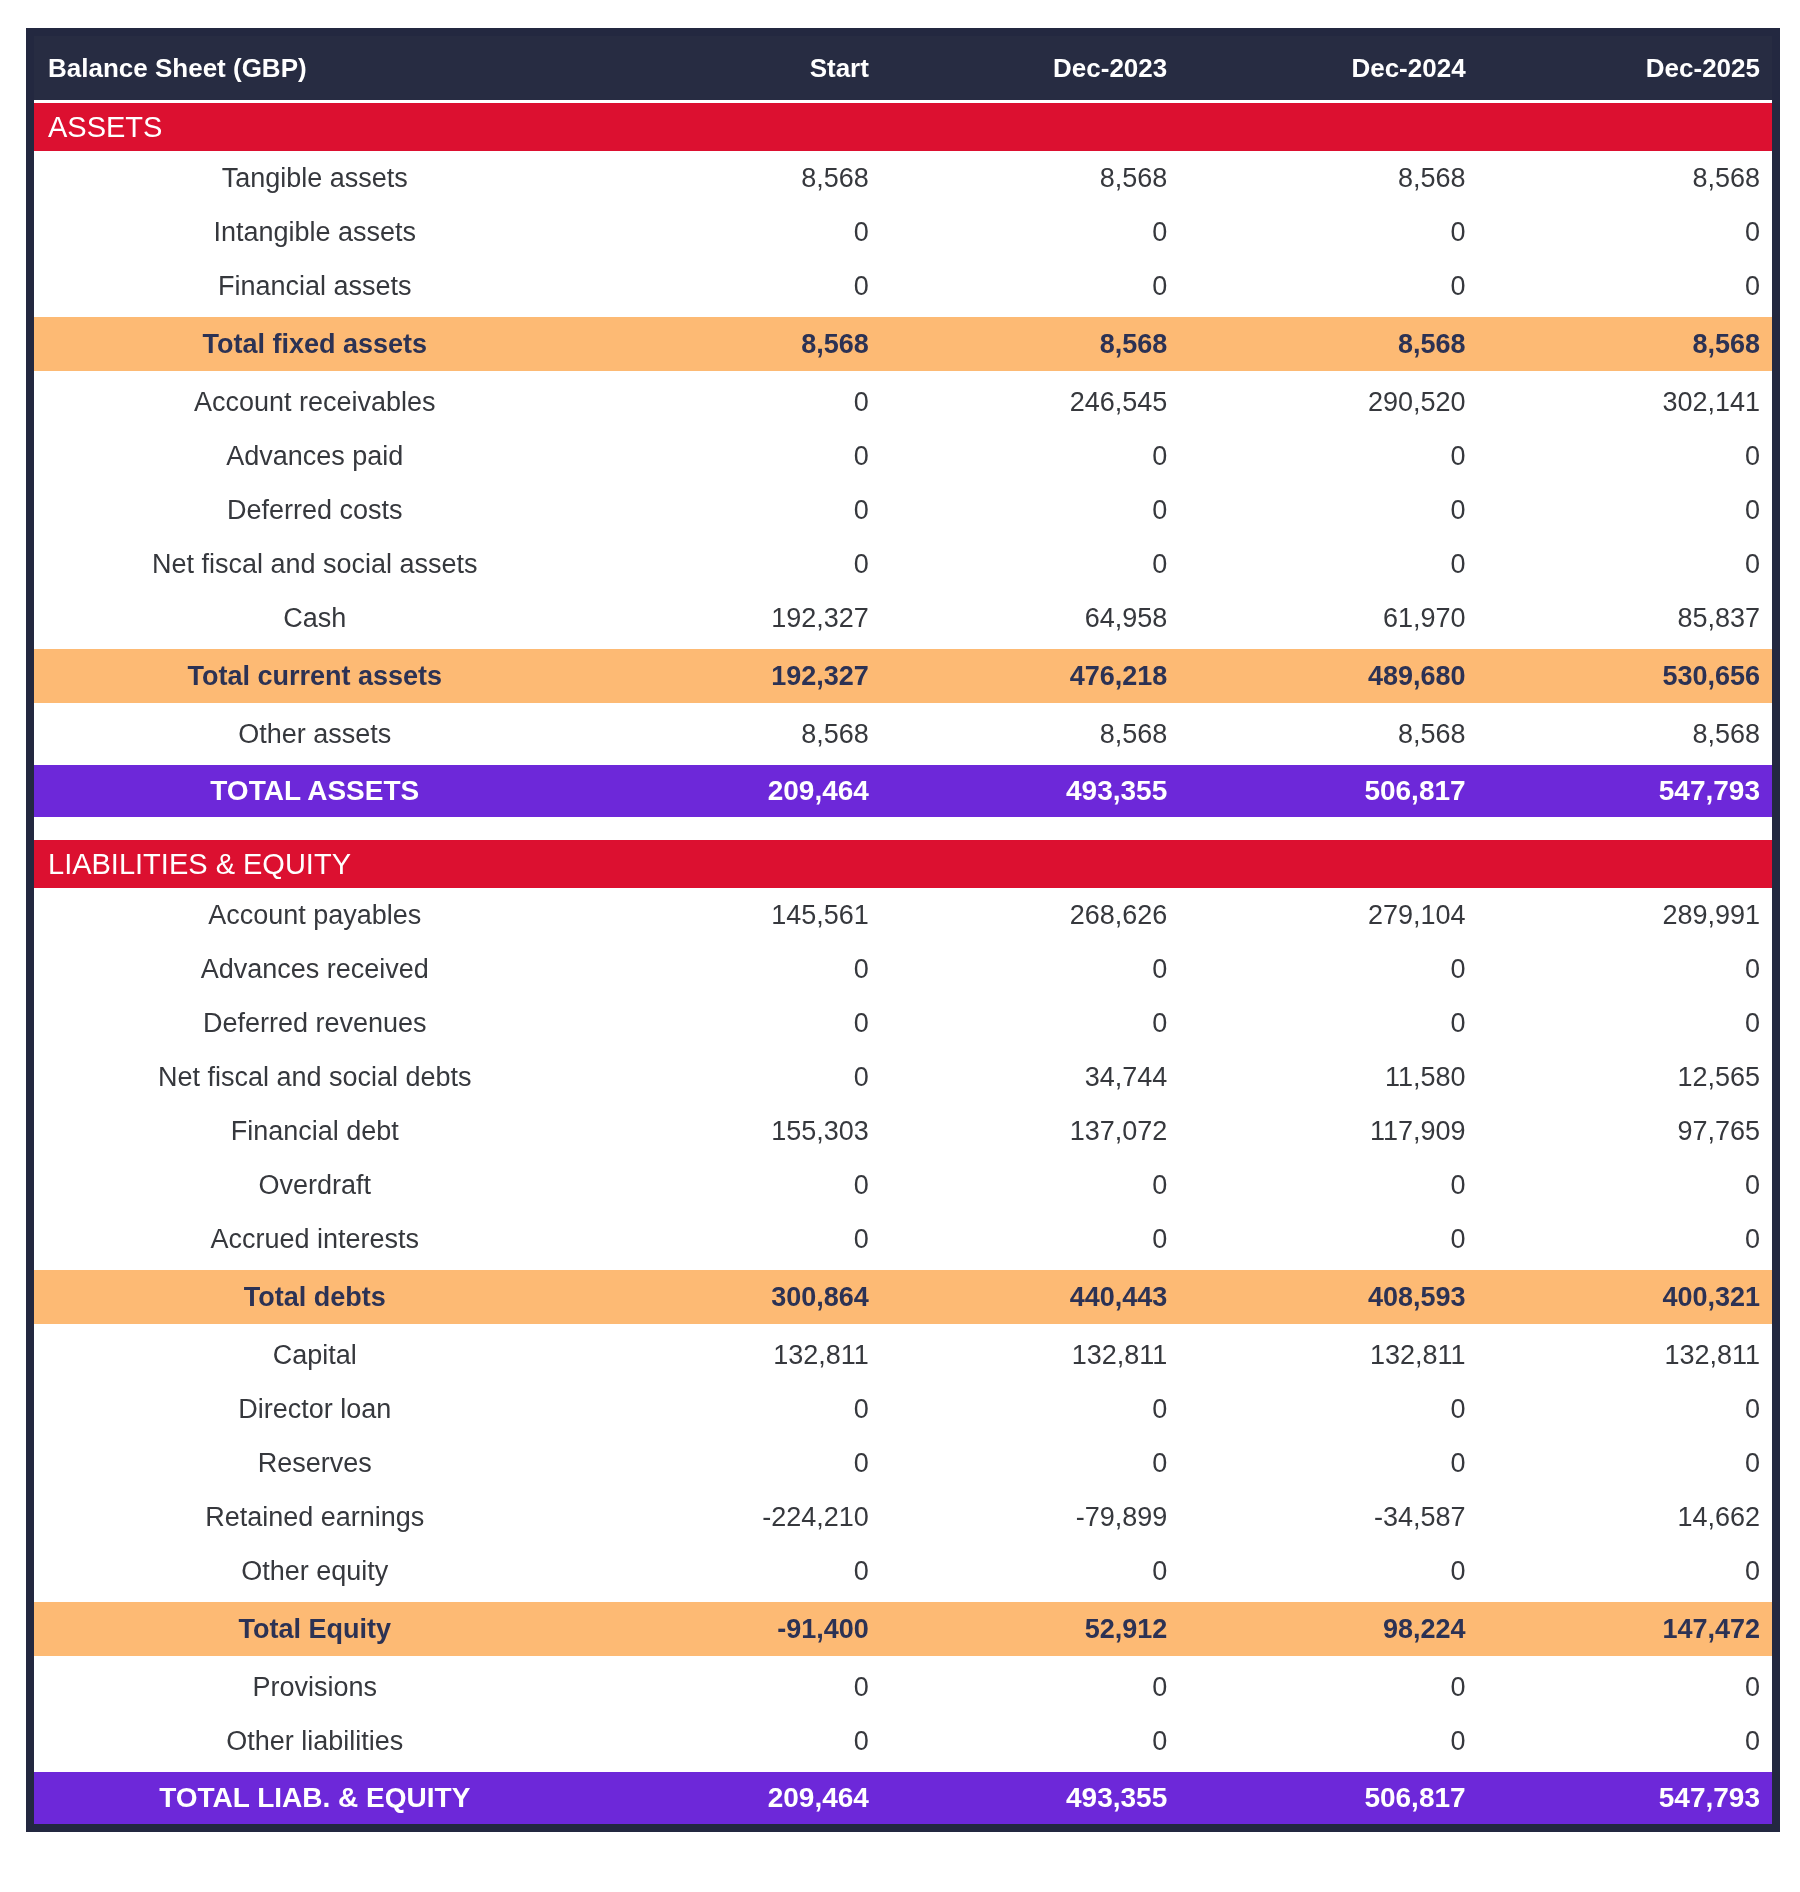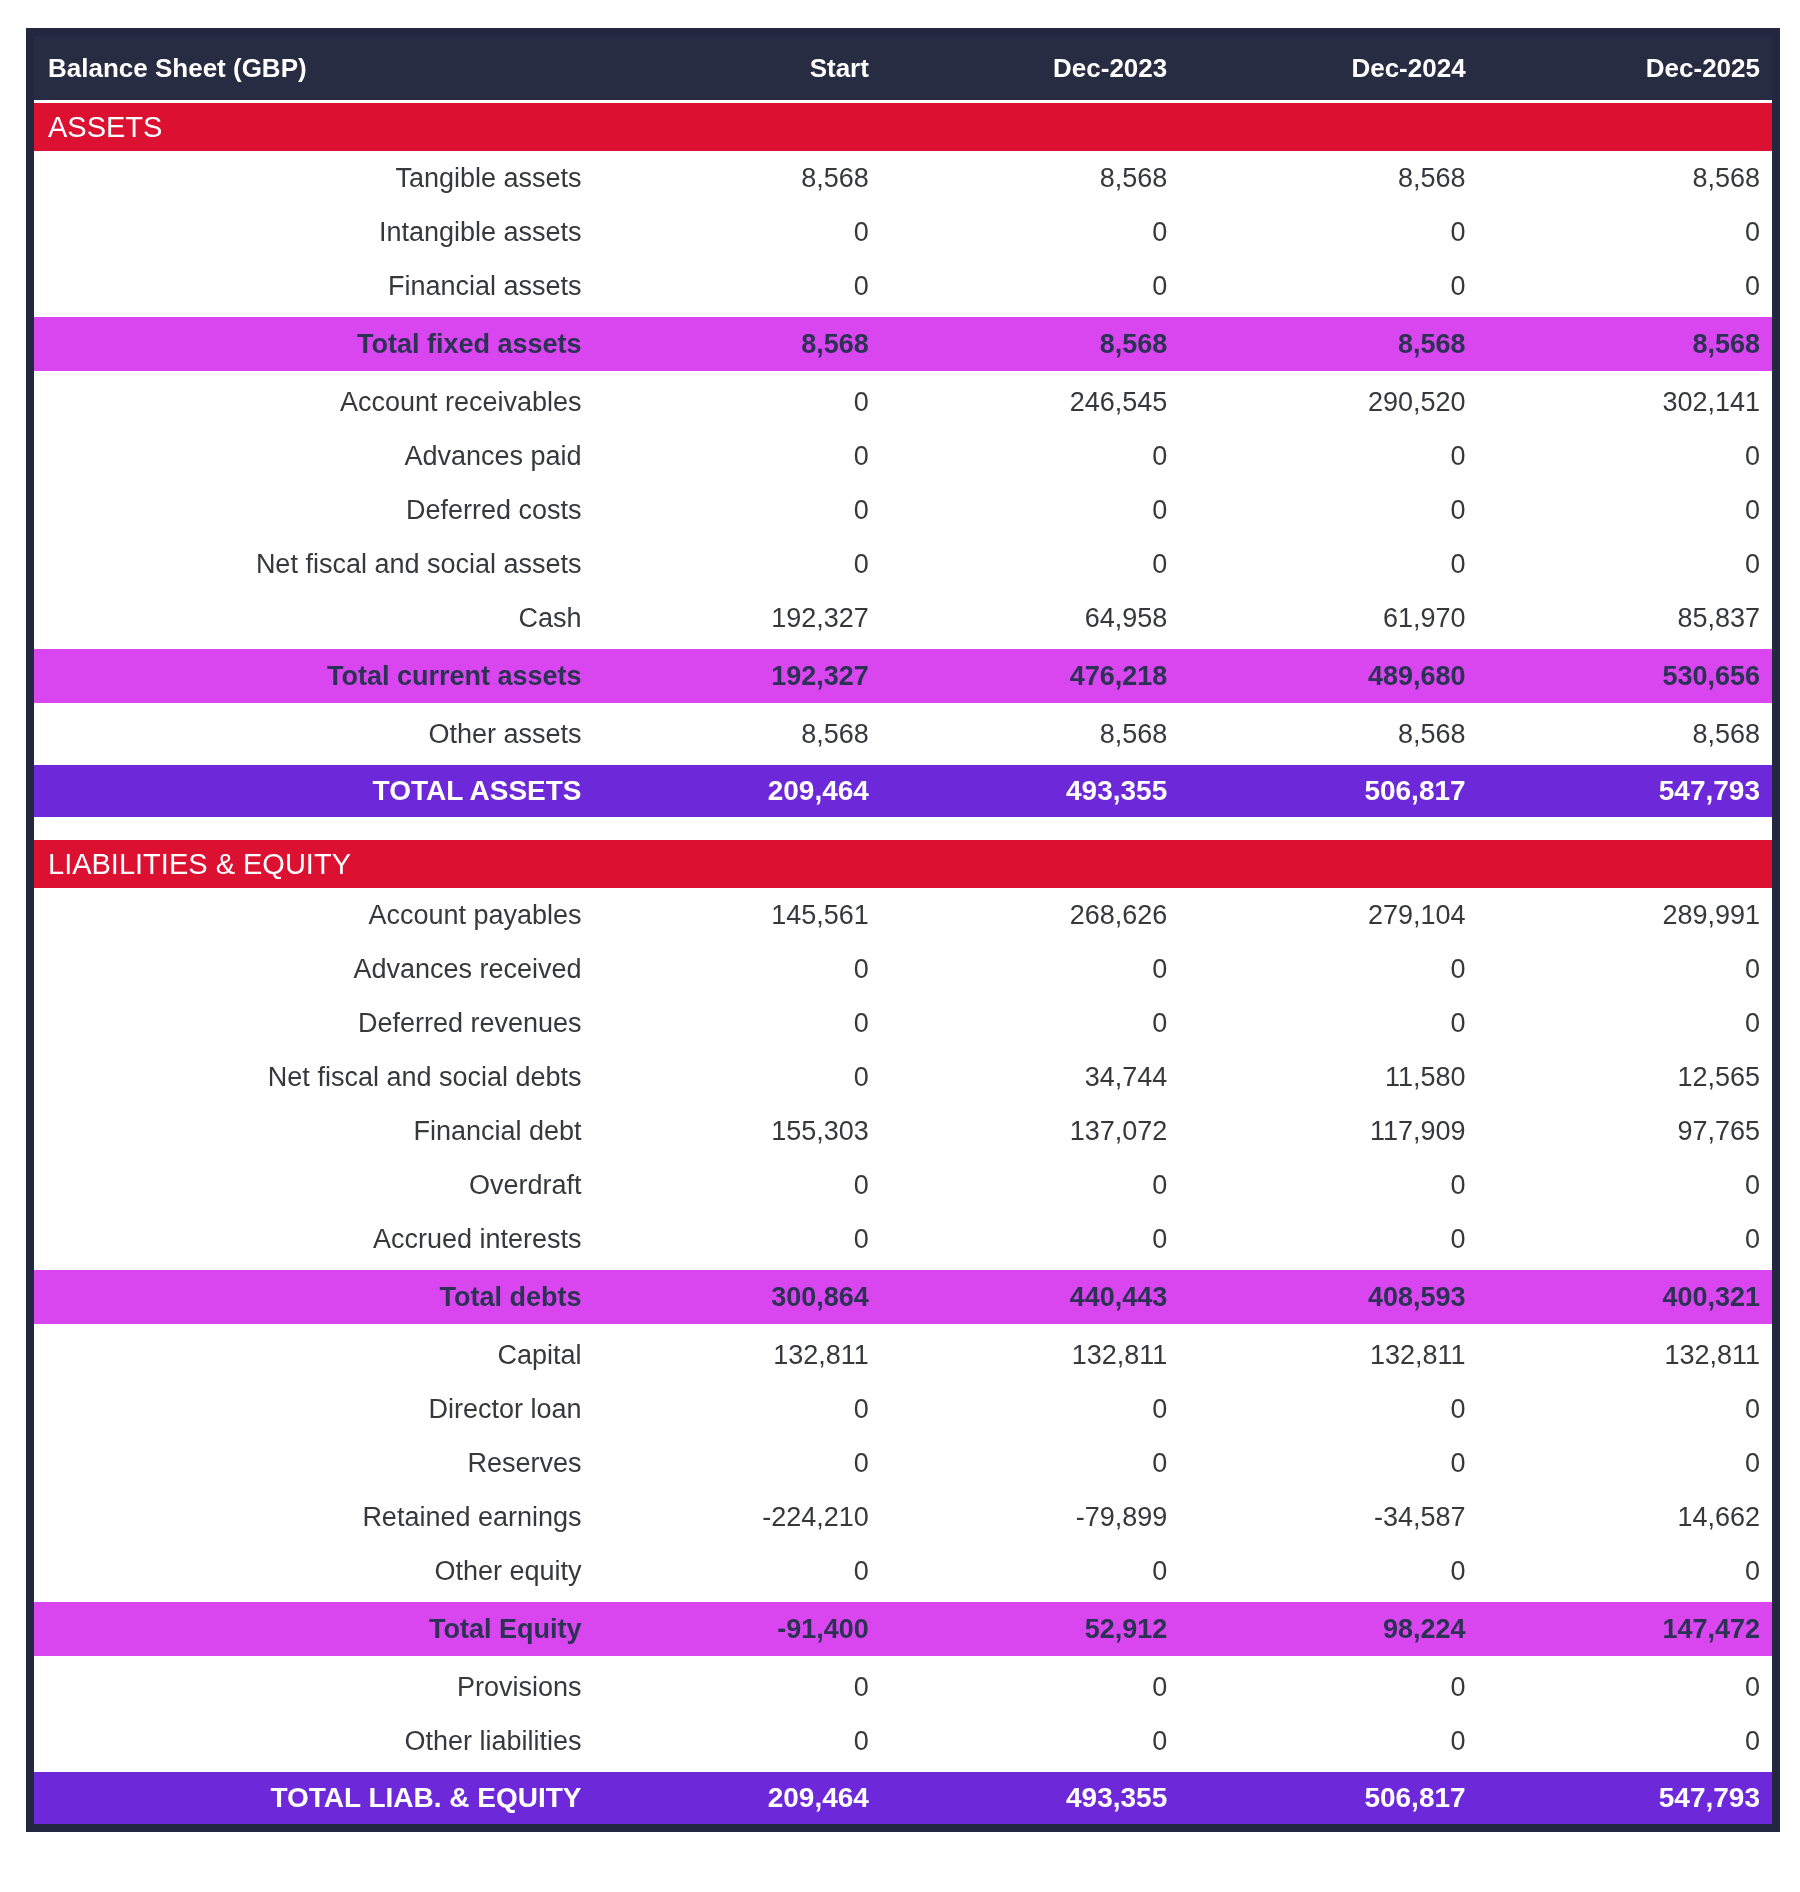--- a/index.html
+++ b/index.html
@@ -48,28 +48,28 @@
     border-top: 3px solid #ffffff;
   }
 
   
   tr.item-row td {
     height: 52px;
     font-size: 27px;
     color: #36383d;
     background: #ffffff;
   }
-  td.label-cell { text-align: right; padding-left: 14px; }
+  td.label-cell { text-align: center; padding-left: 14px; }
   td.num        { text-align: right; padding-right: 12px; white-space: nowrap; }
 
   
   tr.subtotal-row td {
     height: 52px;
     font-size: 27px;
-    background: #d946ef;
+    background: #fdba74;
     color: #2c3254;
     font-weight: bold;
     border-top: 4px solid #ffffff;
     border-bottom: 4px solid #ffffff;
   }
 
   
   tr.total-row td {
     height: 50px;
     font-size: 28px;

